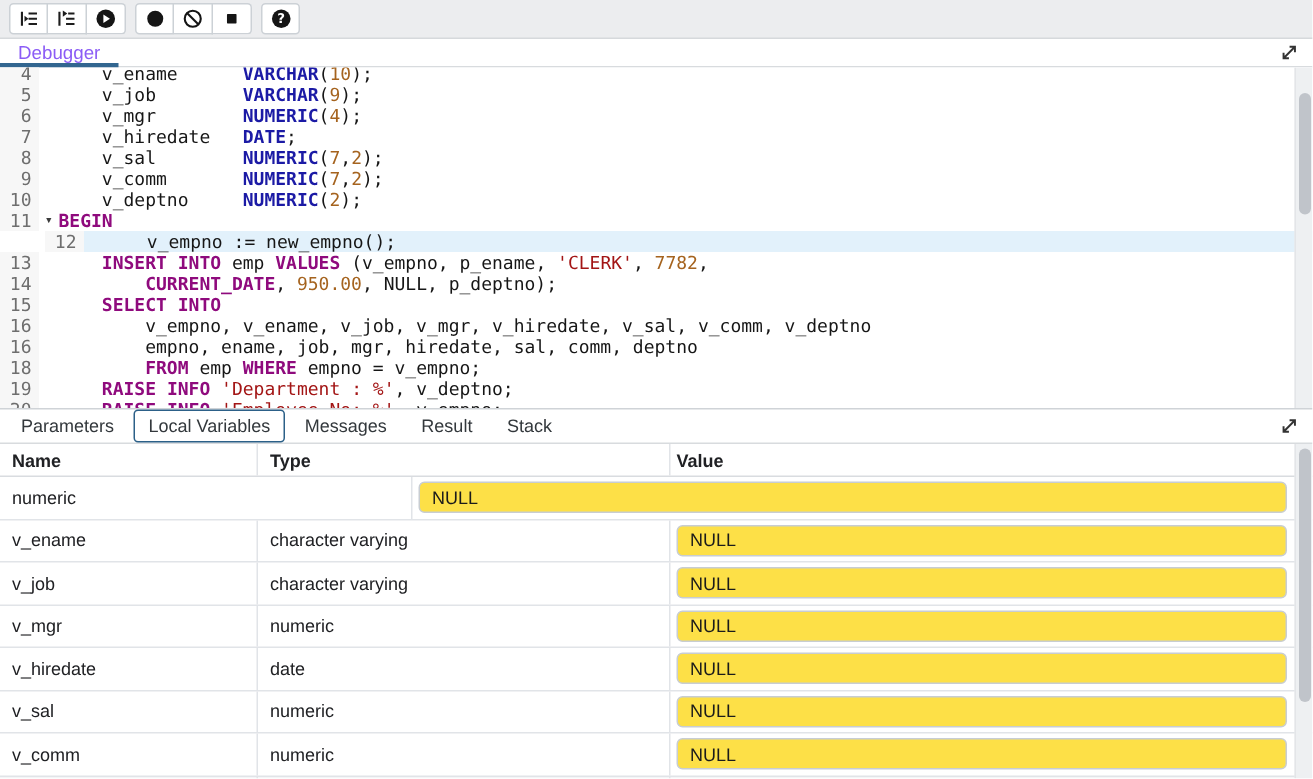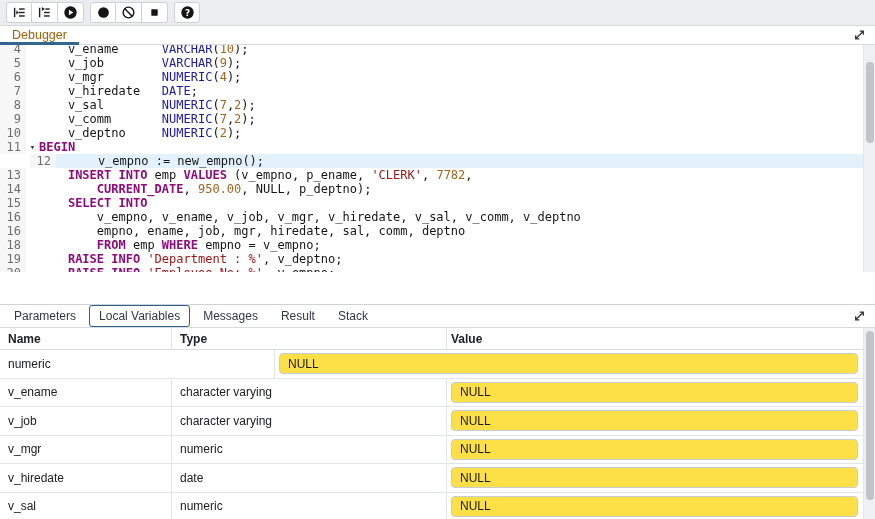--- a/index.html
+++ b/index.html
@@ -28,21 +28,21 @@
   .btn-group .tb-btn:only-child { border-radius: 3px; }
   .ticon { display: flex; align-items: center; justify-content: center; }
   .ticon svg { display: block; }
 
   
   .top-tabbar {
     height: 19px; background: #fff; border-bottom: 1px solid #d8dbde;
     display: flex; align-items: stretch; position: relative;
   }
   .top-tab {
-    padding: 0 12px; font-size: 12.5px; color: #a16207;
+    padding: 0 12px; font-size: 12.5px; color: #8b5cf6;
     display: flex; align-items: center; position: relative; cursor: pointer;
   }
   .top-tab.active::after {
     content: ""; position: absolute; left: 0; right: 0; bottom: -1px;
     height: 3px; background: var(--accent);
   }
   .expand-btn {
     position: absolute; right: 9px; top: 50%; transform: translateY(-50%);
     background: none; border: none; padding: 0; cursor: pointer; line-height: 0;
   }
@@ -56,42 +56,42 @@
   }
   .code-line { display: flex; height: 14px; }
   .code-line.hl { background: var(--current-line-bg); margin-left: 30px; }
   .gutter-num {
     width: 26px; flex: none; background: #f7f7f7; color: #6e6e6e;
     text-align: right; padding-right: 5px;
   }
   .fold { width: 13px; flex: none; font-size: 9px; color: #3c3c3c; text-align: center; line-height: 14px; }
   .code-text { flex: 1; white-space: pre; color: #161616; }
   .tk-kw  { color: var(--keyword); font-weight: bold; }
-  .tk-ty  { color: var(--type); font-weight: normal; text-align: center; }
+  .tk-ty  { color: var(--type); font-weight: bold; text-align: center; }
   .tk-num { color: var(--number); }
   .tk-str { color: var(--string); }
   .tk-pl  { color: #161616; }
 
   .vscroll {
     position: absolute; right: 0; width: 12px;
     background: #eef0f2; border-left: 1px solid #e3e5e8;
   }
   .vscroll .thumb {
     position: absolute; left: 2px; width: 8px; border-radius: 4px; background: #c0c4ca;
   }
   .code-scrollbar { top: 0; height: 227px; }
   .code-scrollbar .thumb { top: 17px; height: 81px; }
   .table-scrollbar { top: 0; height: 223px; }
   .table-scrollbar .thumb { top: 3px; height: 169px; }
 
   
   .panel-tabbar {
     height: 24px; background: #fff;
     border-top: 1px solid #cfd3d7; border-bottom: 1px solid #d8dbde;
-    display: flex; align-items: center; padding-left: 4px; gap: 3px; position: relative; margin-top: 32px;
+    display: flex; align-items: center; padding-left: 4px; gap: 3px; position: relative;
   }
   .panel-tab {
     font-size: 12px; color: #33383c; padding: 3px 9px;
     border: 1px solid transparent; border-radius: 3px; cursor: pointer; white-space: nowrap;
   }
   .panel-tab.active { border-color: #2c6088; }
 
   
   .vars { position: relative; height: 223px; overflow: hidden; font-size: 12px; color: #202124; }
   .vrow {

